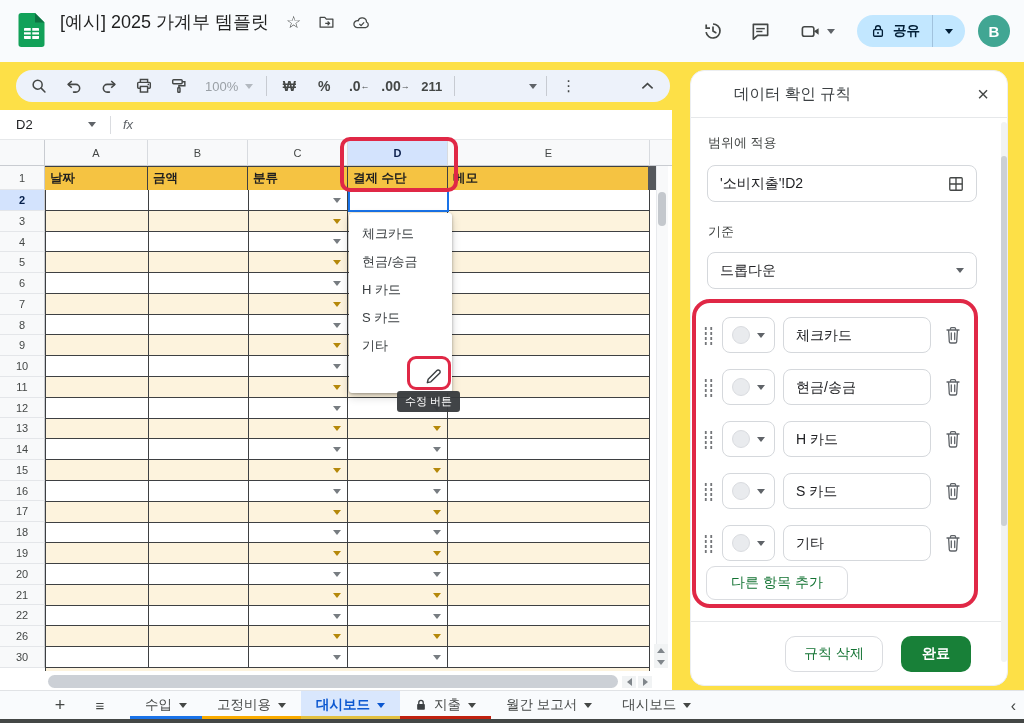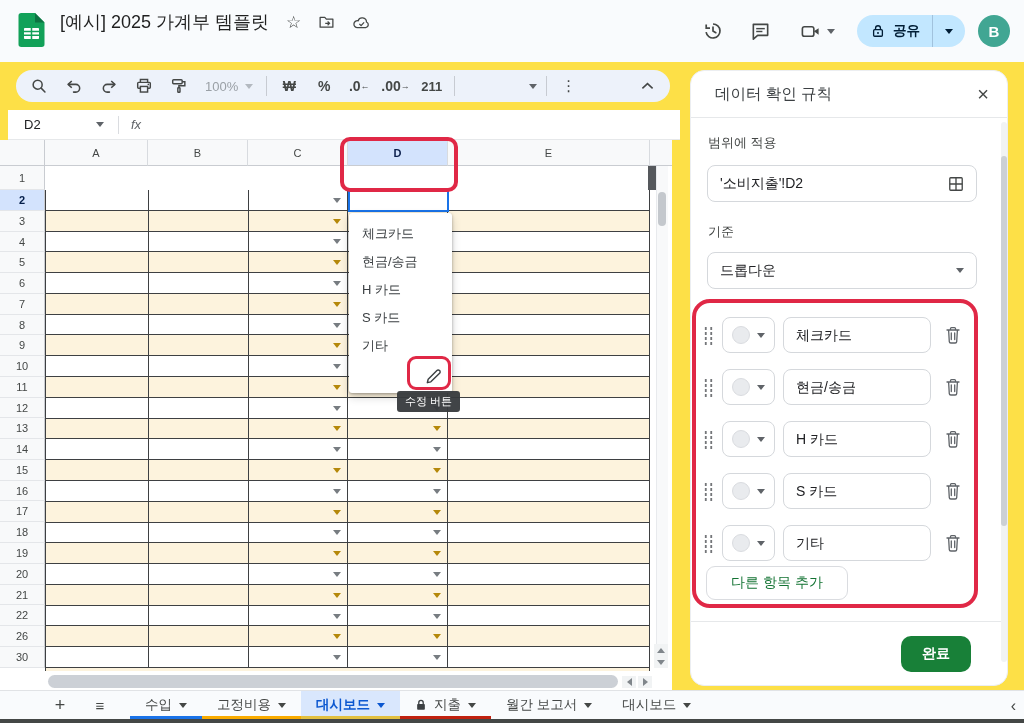--- a/index.html
+++ b/index.html
@@ -30,21 +30,21 @@
   .t-btn{display:flex;align-items:center;justify-content:center;min-width:26px;height:26px;border-radius:4px;color:#444746;}
   .t-txt{font-size:14px;font-weight:bold;color:#444746;}
   .t-sep{width:1px;height:20px;background:#c7cbd2;}
   .zoom-box{display:flex;align-items:center;gap:7px;color:#9aa0a6;font-size:13px;padding:0 4px;}
   .zoom-box .tri{border-top-color:#b3b9c0;}
   .dec-sub{font-size:9px;vertical-align:-3px;}
   .t-spacer{width:56px;}
   .t-flex{flex:1;}
   .kebab{font-size:15px;color:#444746;letter-spacing:0;}
   
-  .fbar{position:absolute;left:8px;top:110px;width:672px;height:30px;background:#fff;display:flex;align-items:center;border-bottom:1px solid #e6e8ea;}
+  .fbar{position:absolute;left:0;top:110px;width:672px;height:30px;background:#fff;display:flex;align-items:center;border-bottom:1px solid #e6e8ea;}
   .namebox{width:88px;padding-left:16px;font-size:13px;color:#202124;}
   .fbar .tri{margin-right:14px;}
   .f-sep{width:1px;height:18px;background:#dadce0;margin-right:12px;}
   .fx{font-size:13px;font-style:italic;color:#5f6368;}
   
   .grid{position:absolute;left:0;top:140px;width:672px;height:550px;background:#fff;}
   .corner{position:absolute;left:0;top:0;width:45px;height:26px;background:#f8f9fa;border-right:1px solid #c9ccd1;border-bottom:1px solid #c9ccd1;}
   .colheads{position:absolute;left:45px;top:0;height:26px;display:flex;}
   .colhead{height:26px;font-size:11px;color:#444746;text-align:center;line-height:26px;border-right:1px solid #d8dbdf;border-bottom:1px solid #c9ccd1;background:#f8f9fa;}
   .colhead.sel{background:#d3e3fd;color:#0b1f4d;font-weight:bold;}
@@ -81,21 +81,21 @@
   .pencil-row{height:33px;display:flex;align-items:center;justify-content:flex-end;padding-right:9px;}
   .tooltip{position:absolute;left:397px;top:391px;z-index:8;background:rgba(55,58,61,.95);color:#fff;font-size:11px;padding:3px 8px;border-radius:3px;white-space:nowrap;}
   
   .ann{position:absolute;border:4px solid #e02846;z-index:7;pointer-events:none;}
   .ann-col{left:340px;top:137px;width:118px;height:55px;border-radius:10px;}
   .ann-pencil{left:407px;top:356px;width:44px;height:34px;border-radius:9px;border-width:3px;}
   .ann-items{left:692px;top:299px;width:286px;height:309px;border-radius:18px;}
   
   .panel{position:absolute;left:690px;top:70px;width:318px;height:616px;background:#fff;border-radius:14px;border:1px solid #eceef1;z-index:2;}
   .p-head{position:absolute;left:0;top:0;width:100%;height:47px;display:flex;align-items:center;justify-content:space-between;padding:0 18px 0 24px;border-bottom:1px solid #e6e8ea;}
-  .p-title{font-size:15.5px;color:#3c4043;}
+  .p-title{font-size:15.5px;color:#3c4043;margin-left:19px;}
   .p-close{font-size:20px;color:#444746;line-height:1;}
   .p-label{position:absolute;left:17px;font-size:13px;color:#444746;}
   .p-box{position:absolute;left:16px;width:270px;height:37px;border:1px solid #d5d8dc;border-radius:8px;display:flex;align-items:center;justify-content:space-between;padding:0 12px;font-size:14px;color:#202124;}
   .p-items{position:absolute;left:6px;top:238px;width:286px;}
   .p-item{height:52px;display:flex;align-items:center;gap:8px;padding-left:6px;}
   .drag-dots{width:11px;height:19px;background:radial-gradient(circle,#747679 1.15px,transparent 1.35px);background-size:5.5px 5px;}
   .color-chip{width:53px;height:36px;border:1px solid #d5d8dc;border-radius:8px;display:flex;align-items:center;justify-content:center;gap:7px;}
   .chip-circle{width:18px;height:18px;border-radius:50%;background:#e9ebee;border:1px solid #dadce0;}
   .item-field{width:148px;height:36px;border:1px solid #d5d8dc;border-radius:8px;font-size:14px;color:#202124;line-height:34px;padding-left:12px;}
   .trash-btn{background:none;border:none;padding:0;margin-left:6px;display:flex;align-items:center;}
@@ -267,20 +267,27 @@
   <div class="grid">
     <div class="corner"></div>
     <div class="colheads" id="colheads">
         <div class="colhead" style="width: 103px;">A</div>
         <div class="colhead" style="width: 100px;">B</div>
         <div class="colhead" style="width: 100px;">C</div>
         <div class="colhead sel" style="width: 100px;">D</div>
         <div class="colhead" style="width: 202px;">E</div>
       </div>
     <div class="colhead-fill"></div>
+    <div class="hrow" id="headerRow">
+        <div class="hcell" style="width: 103px;">날짜</div>
+        <div class="hcell" style="width: 100px;">금액</div>
+        <div class="hcell" style="width: 100px;">분류</div>
+        <div class="hcell" style="width: 100px;">결제 수단</div>
+        <div class="hcell" style="width: 202px;">메모</div>
+      </div>
     <div class="darkblock"></div>
     <div class="rowheads" id="rowheads">
         <div class="rowhead r1">1</div>
         <div class="rowhead sel">2</div>
         <div class="rowhead">3</div>
         <div class="rowhead">4</div>
         <div class="rowhead">5</div>
         <div class="rowhead">6</div>
         <div class="rowhead">7</div>
         <div class="rowhead">8</div>
@@ -678,20 +685,21 @@
           <div class="item-field">기타</div>
           <button class="trash-btn">
             <svg viewBox="0 0 16 18" width="16" height="18">
               <path d="M2 4 h12 M5.5 4 V2.6 a1 1 0 0 1 1-1 h3 a1 1 0 0 1 1 1 V4 M3.6 4 l.7 11.6 a1.5 1.5 0 0 0 1.5 1.4 h4.4 a1.5 1.5 0 0 0 1.5-1.4 L12.4 4 M6.3 7 v6.6 M9.7 7 v6.6" stroke="#5f6368" stroke-width="1.3" fill="none" stroke-linecap="round"></path>
             </svg>
           </button>
         </div>
       </div>
     <button class="add-btn">다른 항목 추가</button>
     <div class="p-foot">
+      <button class="btn-outline">규칙 삭제</button>
       <button class="btn-filled">완료</button>
     </div>
   </aside>
   <div class="p-scroll-track"></div>
   <div class="p-scroll-thumb"></div>
 
   <footer class="sheetbar">
     <span class="sb-btn sb-plus">+</span>
     <span class="sb-btn sb-menu">≡</span>
     <div class="tabs" id="sheetTabs">

